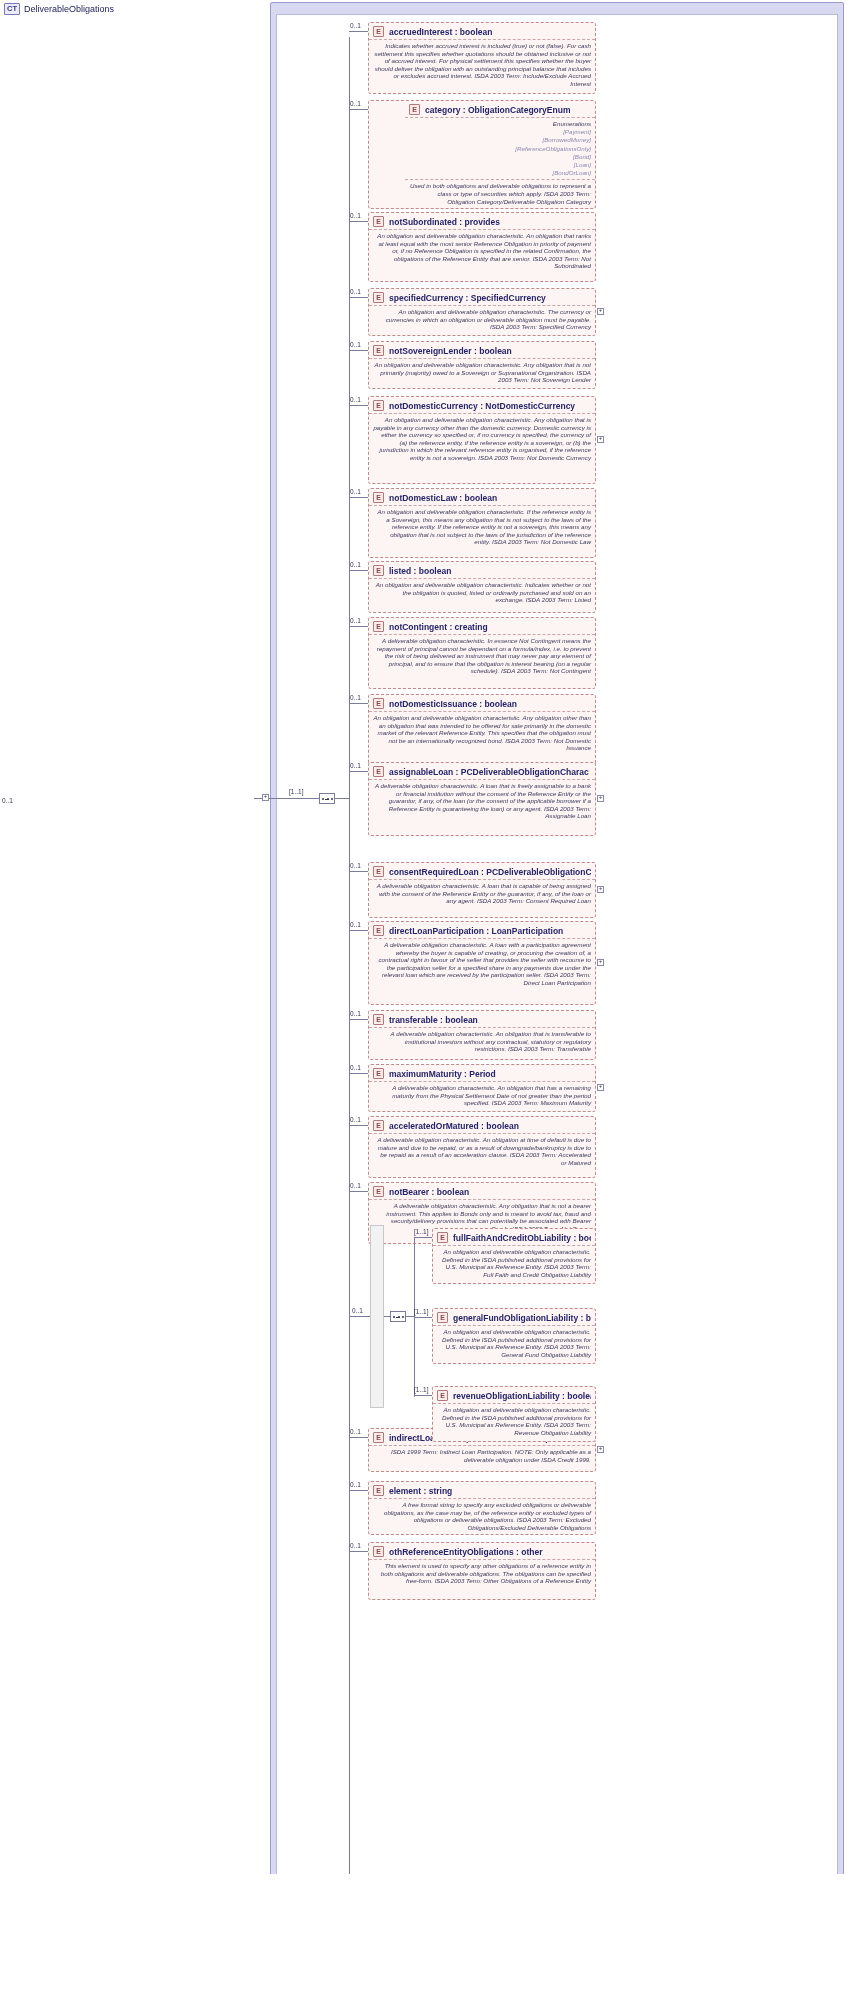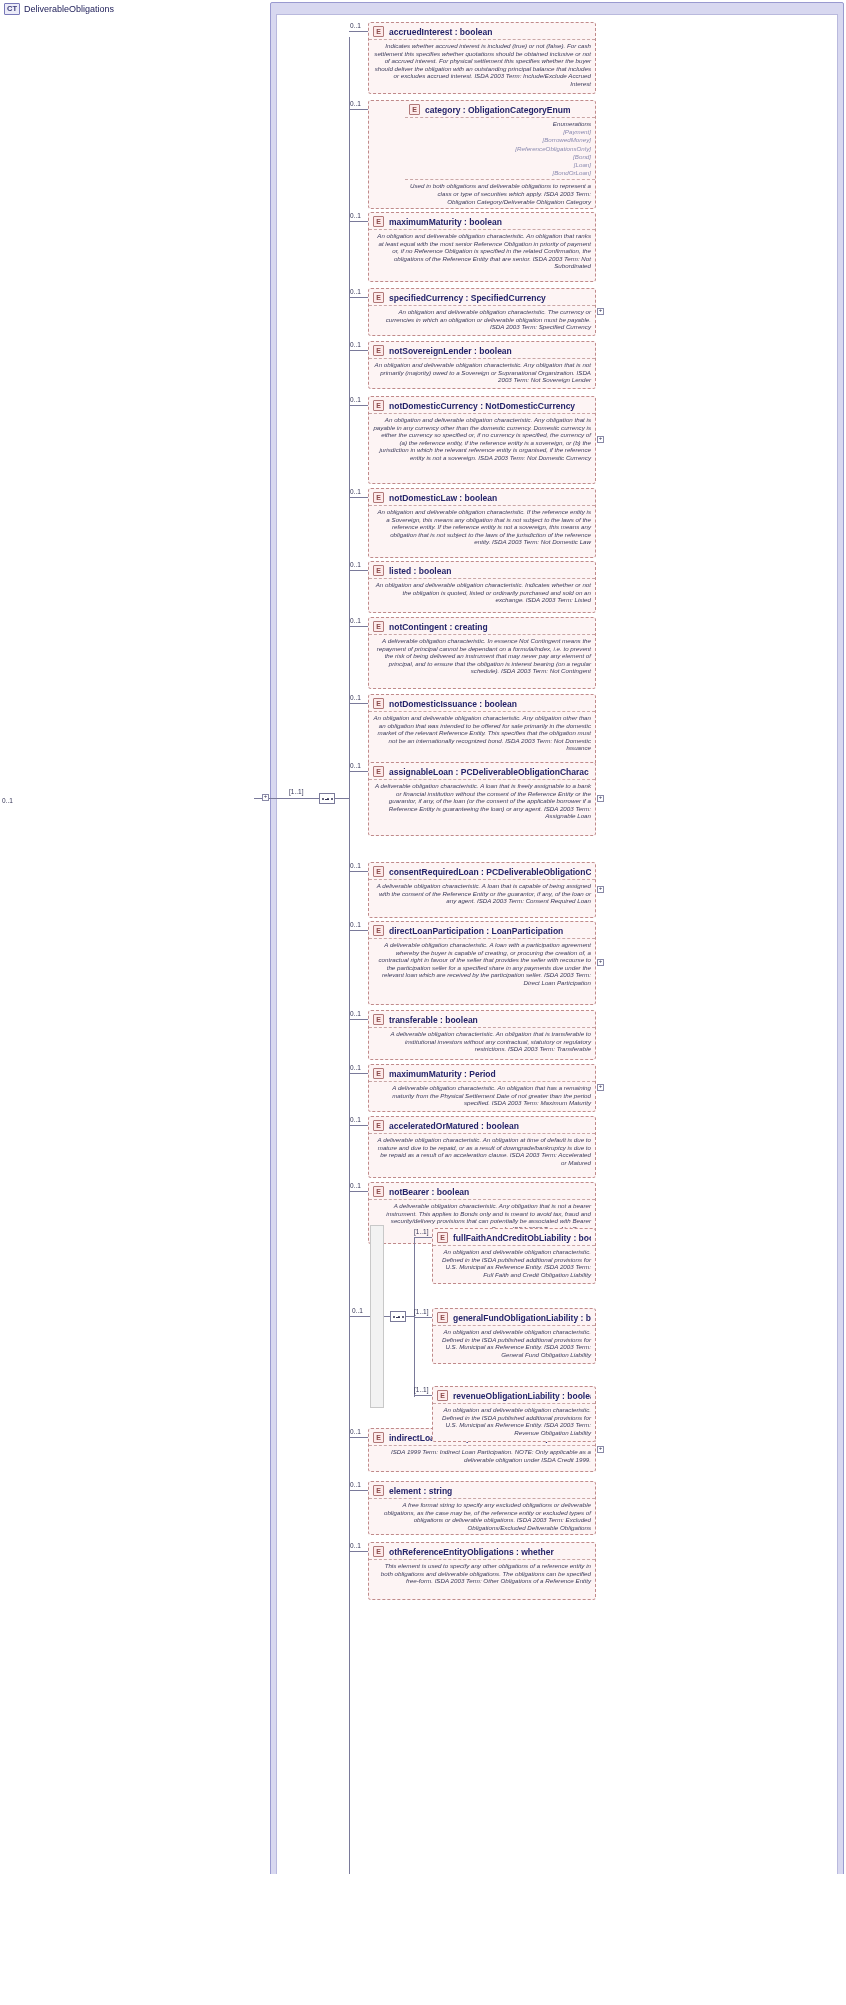--- a/index.html
+++ b/index.html
@@ -233,21 +233,21 @@
             <div>[BondOrLoan]</div>
           </div>
         </div>
         <div class="doc">Used in both obligations and deliverable obligations to represent a class or type of securities which apply. ISDA 2003 Term: Obligation Category/Deliverable Obligation Category</div>
       </div>
       <div class="hline" style="left: 349px; top: 109px; width: 19px;"></div>
       <div class="card" style="left: 350px; top: 100px;">0..1</div>
       <div class="elem" style="left: 368px; top: 212px; width: 228px; min-height: 70px;">
         <div class="elem-head">
           <span class="e-tag">E</span>
-          <span class="e-name">maximumMaturity : boolean</span>
+          <span class="e-name">notSubordinated : provides</span>
         </div>
         <div class="doc">An obligation and deliverable obligation characteristic. An obligation that ranks at least equal with the most senior Reference Obligation in priority of payment or, if no Reference Obligation is specified in the related Confirmation, the obligations of the Reference Entity that are senior. ISDA 2003 Term: Not Subordinated</div>
       </div>
       <div class="hline" style="left: 349px; top: 221px; width: 19px;"></div>
       <div class="card" style="left: 350px; top: 212px;">0..1</div>
       <div class="elem" style="left: 368px; top: 288px; width: 228px; min-height: 48px;">
         <div class="elem-head">
           <span class="e-tag">E</span>
           <span class="e-name">specifiedCurrency : SpecifiedCurrency</span>
         </div>
@@ -393,21 +393,21 @@
           <span class="e-tag">E</span>
           <span class="e-name">element : string</span>
         </div>
         <div class="doc">A free format string to specify any excluded obligations or deliverable obligations, as the case may be, of the reference entity or excluded types of obligations or deliverable obligations. ISDA 2003 Term: Excluded Obligations/Excluded Deliverable Obligations</div>
       </div>
       <div class="hline" style="left: 349px; top: 1490px; width: 19px;"></div>
       <div class="card" style="left: 350px; top: 1481px;">0..1</div>
       <div class="elem" style="left: 368px; top: 1542px; width: 228px; min-height: 58px;">
         <div class="elem-head">
           <span class="e-tag">E</span>
-          <span class="e-name">othReferenceEntityObligations : whether</span>
+          <span class="e-name">othReferenceEntityObligations : other</span>
         </div>
         <div class="doc">This element is used to specify any other obligations of a reference entity in both obligations and deliverable obligations. The obligations can be specified free-form. ISDA 2003 Term: Other Obligations of a Reference Entity</div>
       </div>
       <div class="hline" style="left: 349px; top: 1551px; width: 19px;"></div>
       <div class="card" style="left: 350px; top: 1542px;">0..1</div>
       <div class="groupbar" style="left: 370px; top: 1225px; width: 14px; height: 183px;"></div>
       <div class="hline" style="left: 349px; top: 1316px; width: 21px;"></div>
       <div class="card" style="left: 352px; top: 1307px;">0..1</div>
       <div class="compositor" style="left: 390px; top: 1311px;">
         <div class="dot" style="left:2px;"></div>

